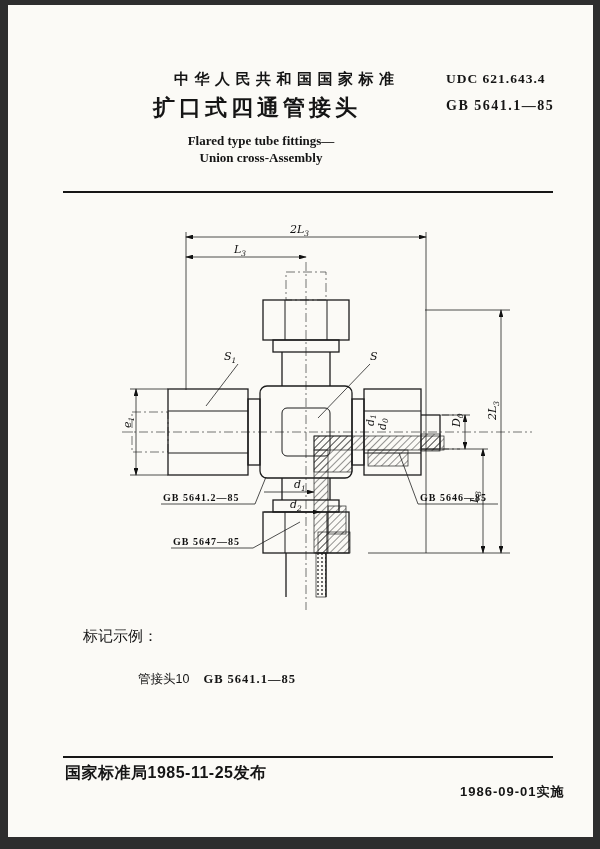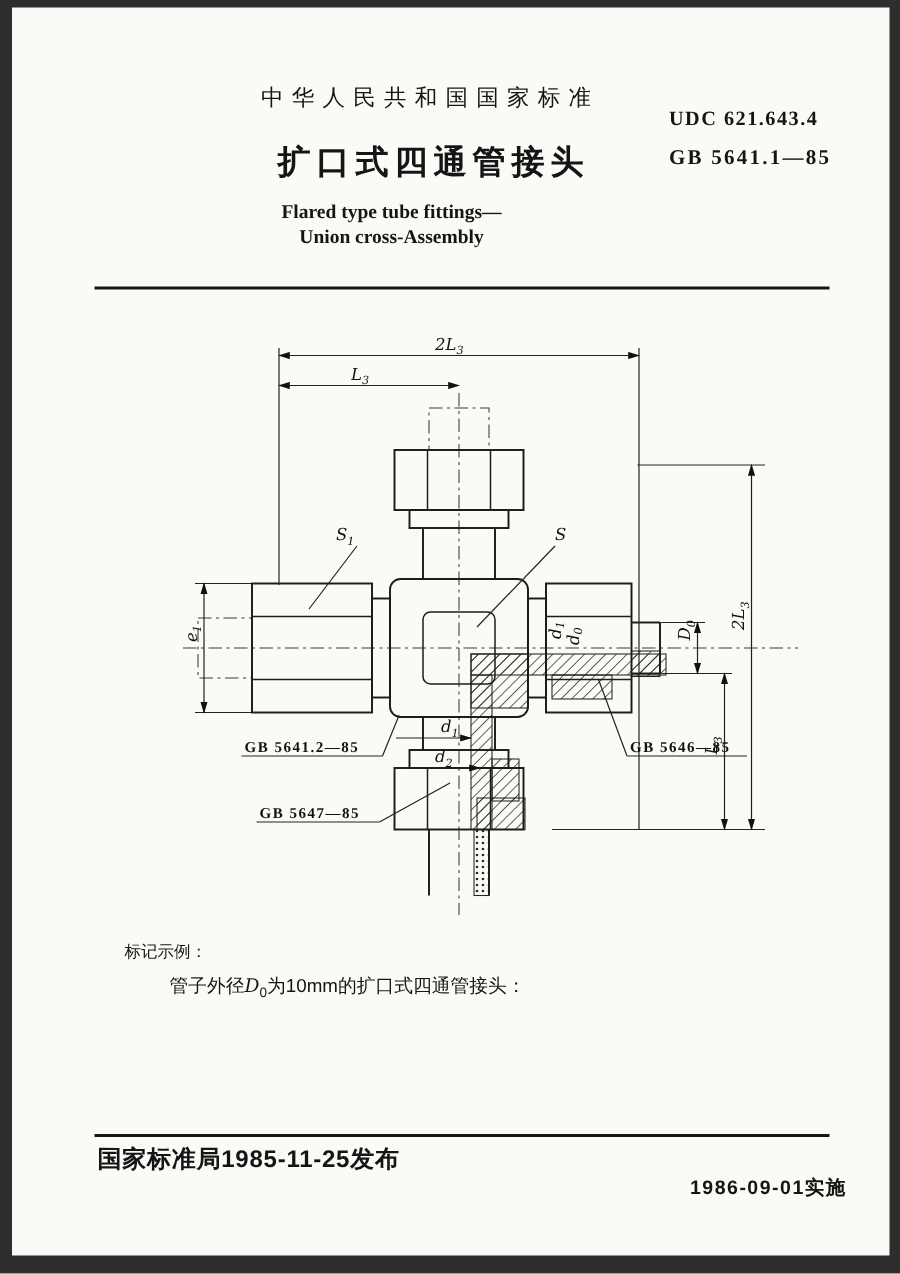--- a/index.html
+++ b/index.html
@@ -8,30 +8,30 @@
     width:600px;height:849px;
     box-sizing:border-box;
     background:#fbfaf6;
     border:solid #2e2e2e;
     border-width:5px 7px 12px 8px;
     font-family:"Liberation Sans", sans-serif;
     color:#151515;
     overflow:hidden;
   }
   .abs{position:absolute;}
-  .org-line{top:51px;left:166px;font-size:15px;font-weight:normal;letter-spacing:5.5px;white-space:nowrap;}
+  .org-line{top:65px;left:166px;font-size:15px;font-weight:bold;letter-spacing:5.5px;white-space:nowrap;}
   .udc{top:66px;left:438px;font-size:13.5px;font-weight:bold;letter-spacing:1px;font-family:"Liberation Serif",serif;}
-  .title-cn{top:88px;left:145px;font-size:22px;font-weight:bold;letter-spacing:4px;white-space:nowrap;margin-left:32px;}
+  .title-cn{top:88px;left:145px;font-size:22px;font-weight:bold;letter-spacing:4px;white-space:nowrap;}
   .std-no{top:93px;left:438px;font-size:14px;font-weight:bold;letter-spacing:1.5px;font-family:"Liberation Serif",serif;}
   .en1{top:128px;left:153px;width:200px;text-align:center;font-size:13px;font-weight:bold;font-family:"Liberation Serif",serif;}
   .en2{top:145px;left:153px;width:200px;text-align:center;font-size:13px;font-weight:bold;font-family:"Liberation Serif",serif;}
   .rule{left:55px;width:490px;height:2px;background:#161616;}
   .top-rule{top:186px;}
   .scope{top:197px;left:70px;font-size:12.5px;white-space:nowrap;}
-  .marking-heading{top:622px;left:75px;font-size:11px;}
+  .marking-heading{top:622px;left:75px;font-size:15px;}
   .marking-line1{top:644px;left:105px;font-size:12.5px;}
   .marking-line2{top:666px;left:130px;font-size:12.5px;}
   .marking-line1 .sym{font-style:italic;font-family:"DejaVu Serif",serif;}
   .marking-line1 sub{font-size:9px;}
   .std-ref{font-family:"Liberation Serif",serif;font-weight:bold;letter-spacing:1px;margin-left:14px;}
   .footer-rule{top:751px;}
   .footer-left{top:758px;left:57px;font-size:16px;font-weight:bold;letter-spacing:0.5px;}
   .footer-right{top:778px;left:452px;font-size:13px;font-weight:bold;letter-spacing:1px;}
   svg .ol{fill:none;stroke:#1c1c1c;stroke-width:1.3;}
   svg .md{fill:none;stroke:#1c1c1c;stroke-width:1;}
@@ -186,21 +186,21 @@
       <line class="dim" x1="103" y1="328" x2="185" y2="328"></line>
       <line class="dim" x1="185" y1="328" x2="232" y2="302"></line>
 
       <text class="co" x="352" y="281">GB 5646—85</text>
       <line class="dim" x1="350" y1="284" x2="430" y2="284"></line>
       <line class="dim" x1="350" y1="284" x2="331" y2="233"></line>
     </g>
   </svg>
 
   <div class="abs marking-heading">标记示例：</div>
-  <div class="abs marking-line1">
-    <span>管子外径</span><span class="sym">D</span><sub>0</sub><span>为10mm的扩口式四通管接头：</span>
+  <div class="abs marking-line2">
+    <span>管接头10</span><span class="std-ref">GB 5641.1—85</span>
   </div>
 
   <div class="abs rule footer-rule"></div>
   <div class="abs footer-left">国家标准局1985-11-25发布</div>
   <div class="abs footer-right">1986-09-01实施</div>
 
 </div>
 
 </body></html>

